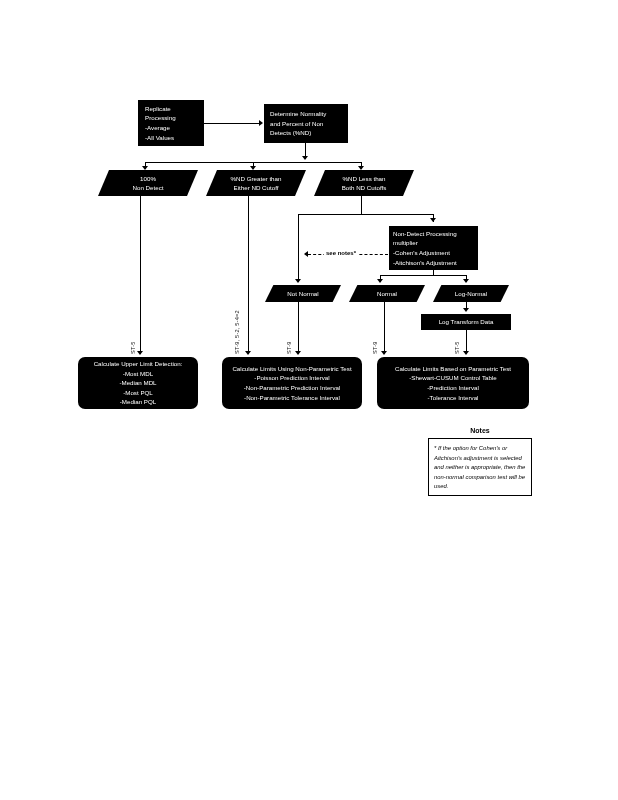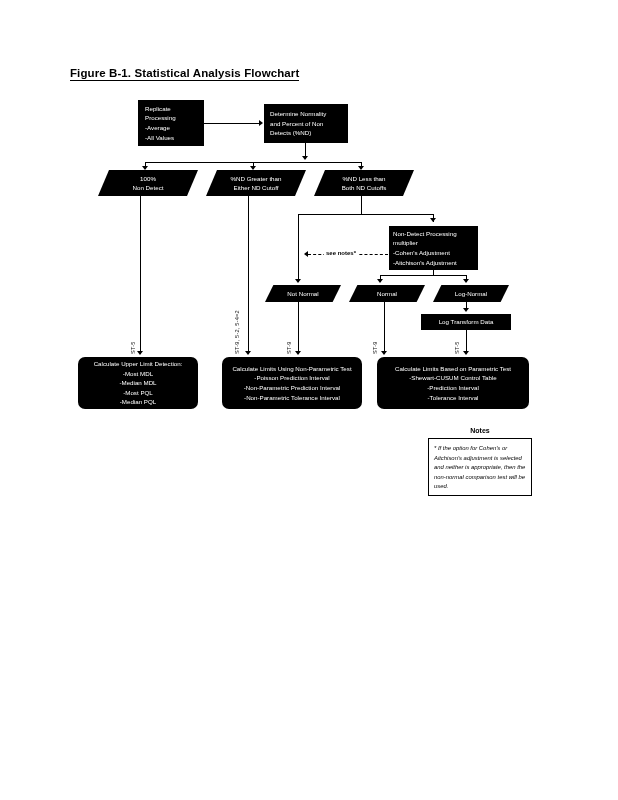--- a/index.html
+++ b/index.html
@@ -147,21 +147,20 @@
     font-style: italic;
     line-height: 1.62;
     color: #000;
   }
 </style>
 </head>
 <body>
 
 <div id="page">
 
-  <div class="fig-title">Figure B-1.  Statistical Analysis Flowchart</div>
 
   <div class="node rect" style="left:138px; top:100px; width:66px; height:46px; padding-left:7px;">
     <span class="ln">Replicate</span>
     <span class="ln">Processing</span>
     <span class="ln">-Average</span>
     <span class="ln">-All Values</span>
   </div>
 
   <div class="hline" style="left:204px; top:123px; width:56px;"></div>
   <div class="arrow-right" style="left:259px; top:119.5px;"></div>

